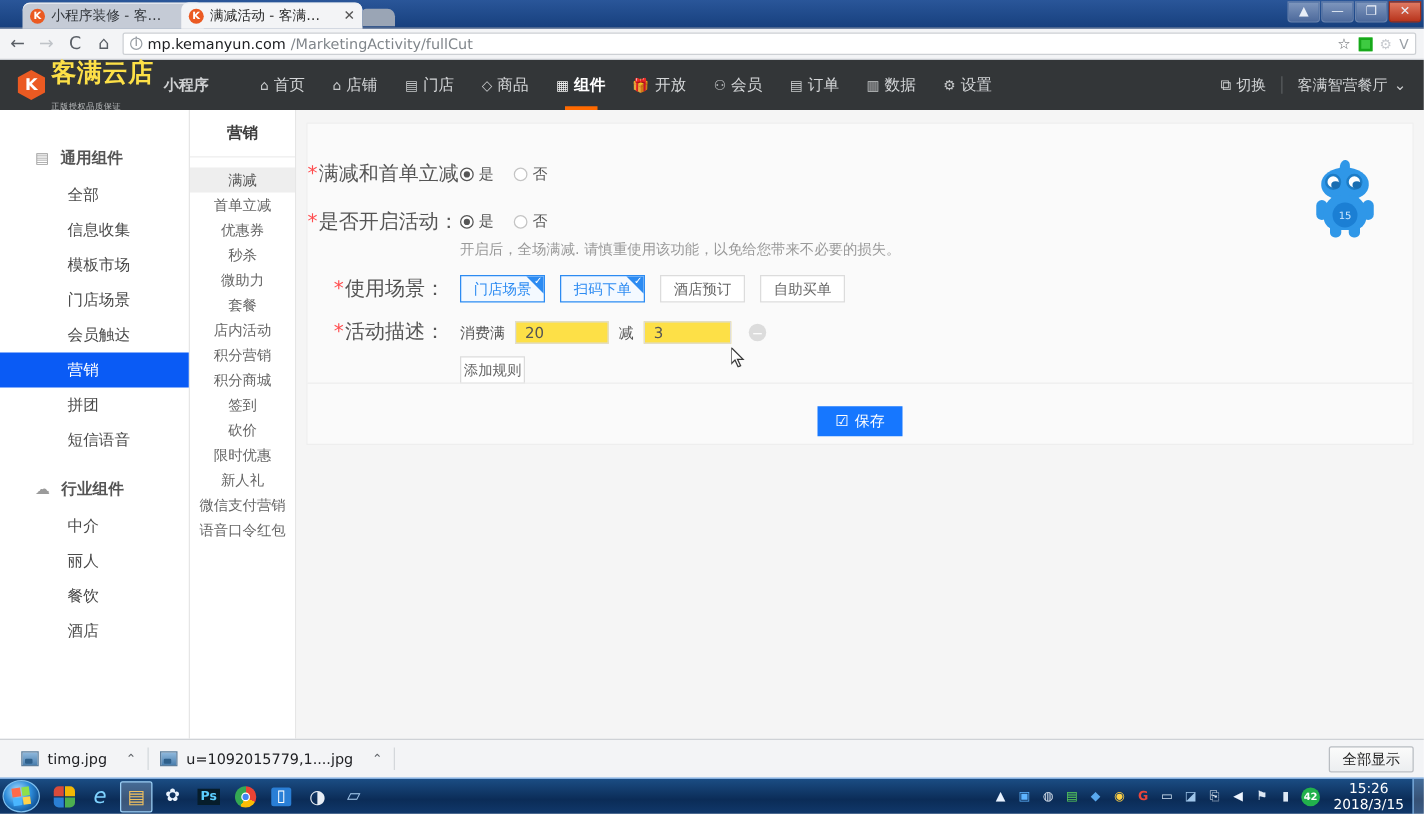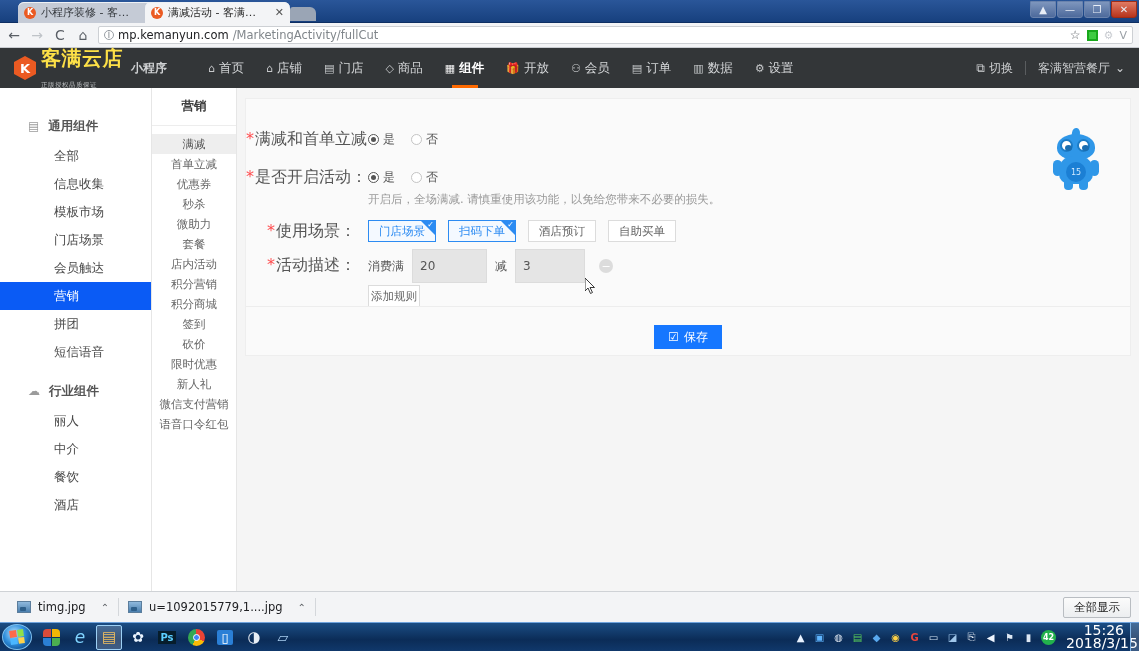--- a/index.html
+++ b/index.html
@@ -180,21 +180,21 @@
     position:absolute; right:0; top:0; width:0;height:0;
     border-top:14px solid #2c8bf2; border-left:14px solid transparent;
   }
   .scene .ck{
     position:absolute; right:1px; top:-1px; color:#fff; font-size:8px; line-height:10px;
   }
 
   .rule{ display:flex; align-items:center; gap:8px; height:30px; }
   .rule .txt{ color:#555; font-size:12px; }
   .inp{
-    height:34px; border:1px solid #dcdcdc; background:#e5e5e5;
+    height:18px; border:1px solid #dcdcdc; background:#fde047;
     font-size:12px; color:#555; padding:0 7px; outline:none;
     font-family:inherit;
   }
   .inp.w1{ width:75px; }
   .inp.w2{ width:70px; }
   .minus{
     width:14px;height:14px;border-radius:50%;background:#dcdcdc;
     display:flex;align-items:center;justify-content:center;
     color:#fff; font-size:11px; line-height:1; margin-left:6px; cursor:pointer;
   }
@@ -284,21 +284,21 @@
   .qlaunch{ display:flex; align-items:center; gap:3px; margin-left:6px; }
   .tbicon{
     width:26px;height:25px; display:flex;align-items:center;justify-content:center;
     border-radius:2px; cursor:pointer;
   }
   .tbicon.act{ background:rgba(255,255,255,.20); border:1px solid #9dd0f5; }
   .tray{ margin-left:auto; display:flex; align-items:center; gap:6px; margin-right:6px; }
   .trayicon{ width:13px;height:13px; display:flex;align-items:center;justify-content:center;
     font-size:10px; color:#e8f2ff; }
   .clock{
-    color:#fff; font-size:14px; text-align:right; line-height:13px; margin-left:4px; width:58px;
+    color:#fff; font-size:11px; text-align:center; line-height:13px; margin-left:4px; width:58px;
   }
   .showdesk{ width:9px; height:29px; background:rgba(255,255,255,.18); border-left:1px solid #7fb4e6; }
 </style>
 </head>
 <body>
 
 <div class="browser-titlebar">
   <div class="tabstrip">
     <div class="tab inactive" style="left:18px;width:145px;">
       <span class="favicon">K</span>
@@ -436,24 +436,24 @@
         </div>
       <div class="s1item">
           <span>短信语音</span>
         </div>
       <div class="s1spacer"></div>
       <div class="grp">
         <span class="gicon">☁</span>
         <span>行业组件</span>
       </div>
       <div class="s1item">
+          <span>中介</span>
+        </div>
+      <div class="s1item">
           <span>丽人</span>
-        </div>
-      <div class="s1item">
-          <span>中介</span>
         </div>
       <div class="s1item">
           <span>餐饮</span>
         </div>
       <div class="s1item">
           <span>酒店</span>
         </div>
     </div>
 
     <div class="sidebar2">

